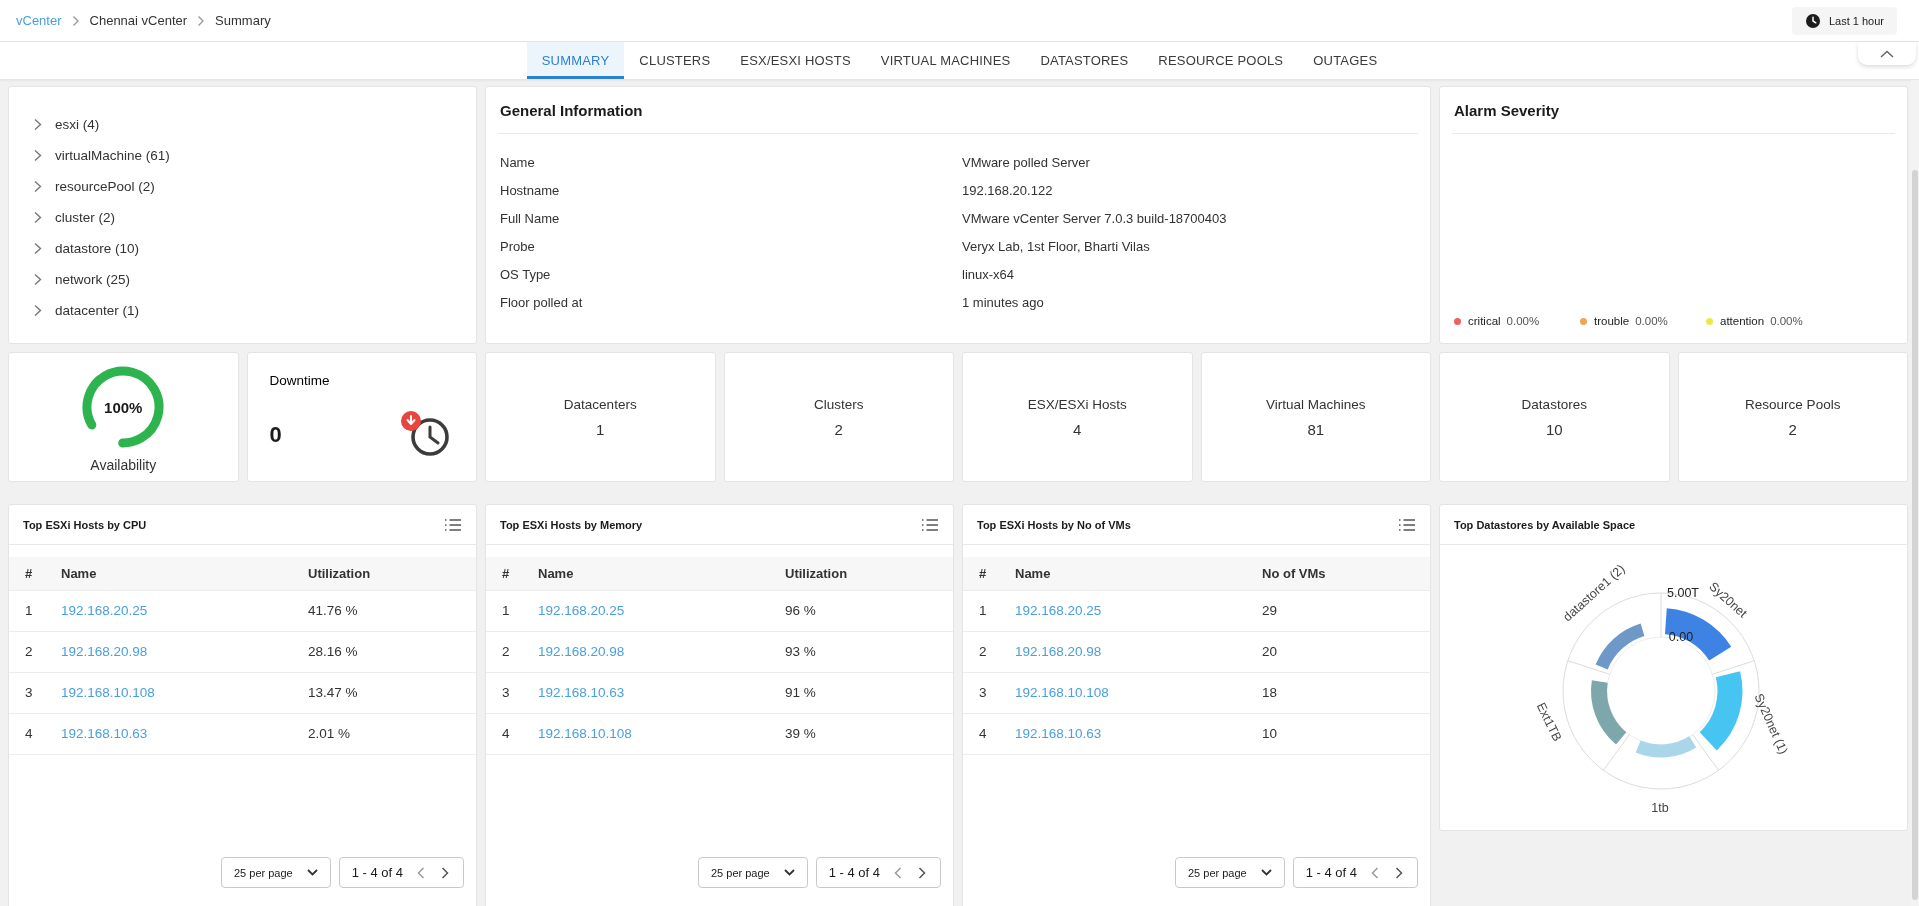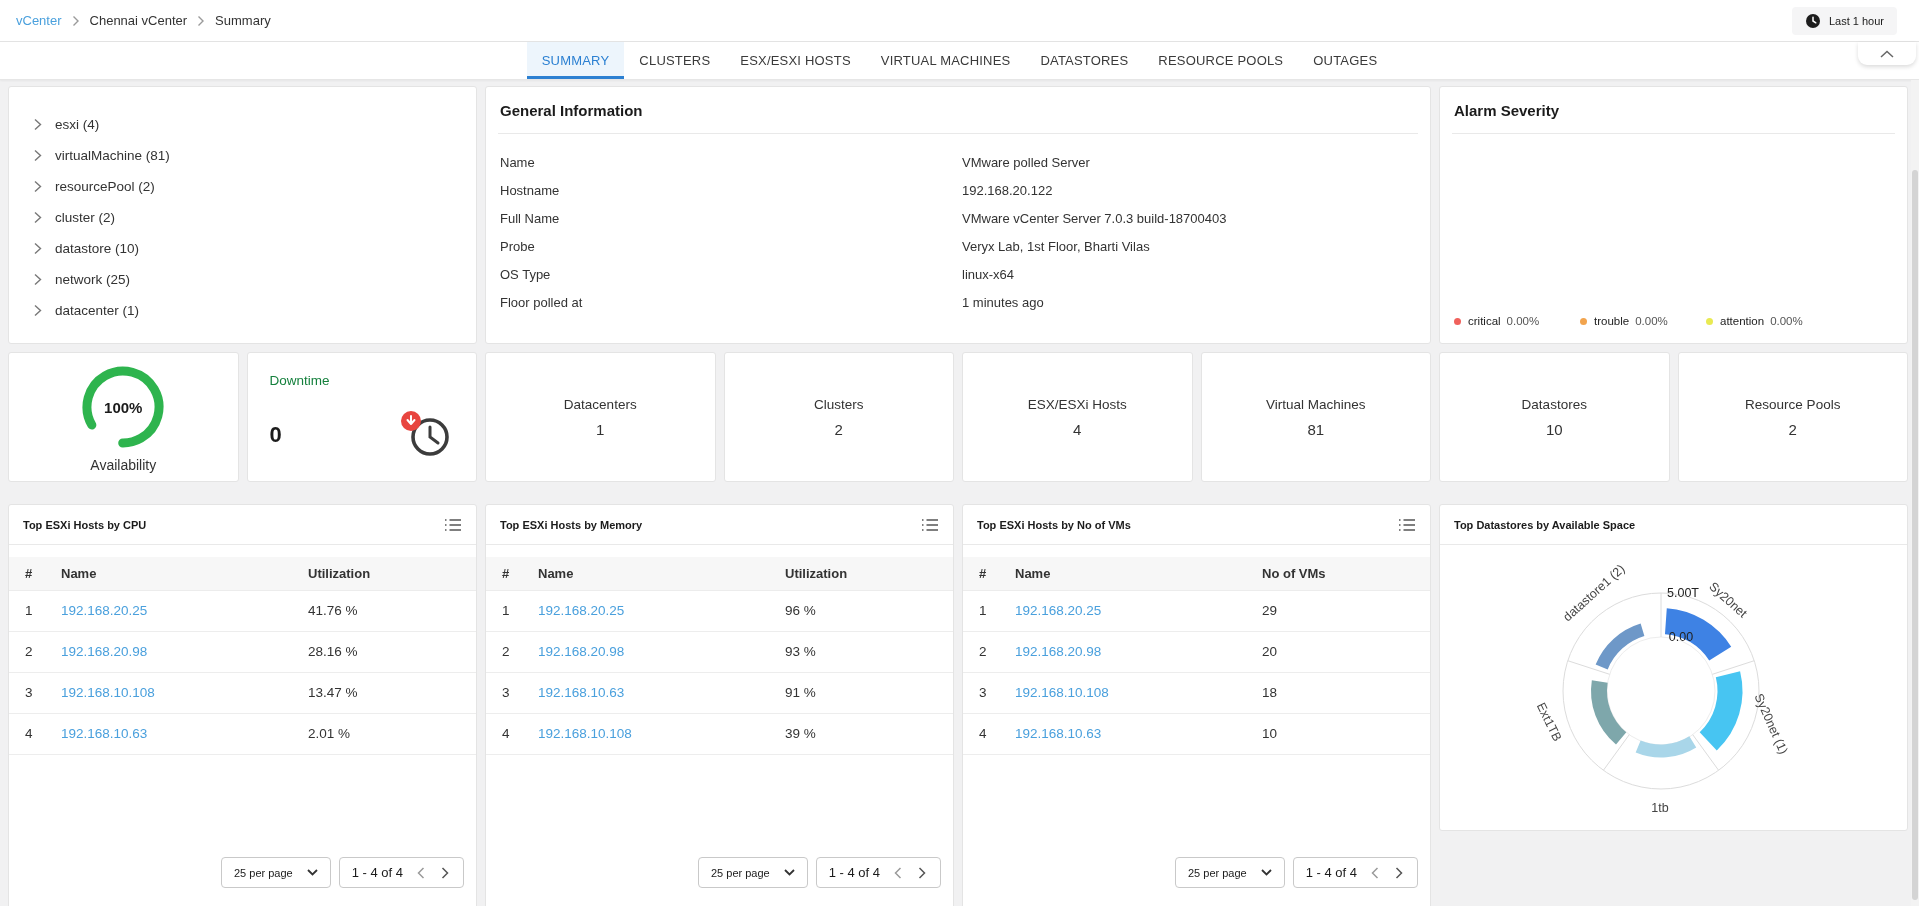--- a/index.html
+++ b/index.html
@@ -59,21 +59,21 @@
   
   .card { display:flex; flex-direction:column; align-items:center; justify-content:center; }
   .stat { cursor:pointer; }
   .stat-label { font-size:13.5px; color:#333; }
   .stat-value { font-size:15px; color:#333; margin-top:9px; }
   .avail-wrap { position:relative; width:96px; height:90px; margin-top:4px; }
   .avail-text { position:absolute; left:0; top:34px; width:100%; text-align:center;
                 font-size:15px; font-weight:bold; color:#1b1b1b; }
   .avail-label { font-size:14px; color:#333; margin-top:2px; }
   .downtime { align-items:stretch; justify-content:flex-start; padding:20px 22px; }
-  .downtime-label { font-size:13.5px; color:#15803d; }
+  .downtime-label { font-size:13.5px; color:#000000; }
   .downtime-body { display:flex; align-items:center; justify-content:space-between; margin-top:22px; }
   .downtime-value { font-size:22px; font-weight:bold; color:#1b1b1b; }
 
   
   .w-head { height:40px; display:flex; align-items:center; justify-content:space-between;
             padding:0 14px; border-bottom:1px solid #e9e9e9; }
   .w-title { font-size:11px; font-weight:bold; color:#1b1b1b; }
   .w-menu { cursor:pointer; display:flex; }
   table.tbl { width:100%; border-collapse:collapse; margin-top:12px; table-layout:fixed; }
   .tbl th { background:#f7f7f7; height:33px; text-align:left; font-size:13px; color:#333;
@@ -159,21 +159,21 @@
           </svg>
         </span>
       <span>esxi (4)</span>
     </div>
     <div class="tree-item">
       <span style="display:flex;">
           <svg width="8" height="13" viewBox="0 0 8 13">
             <polyline points="1,1.5 6.5,6.5 1,11.5" fill="none" stroke="#777" stroke-width="1.4"></polyline>
           </svg>
         </span>
-      <span>virtualMachine (81)</span>
+      <span>virtualMachine (61)</span>
     </div>
     <div class="tree-item">
       <span style="display:flex;">
           <svg width="8" height="13" viewBox="0 0 8 13">
             <polyline points="1,1.5 6.5,6.5 1,11.5" fill="none" stroke="#777" stroke-width="1.4"></polyline>
           </svg>
         </span>
       <span>resourcePool (2)</span>
     </div>
     <div class="tree-item">

